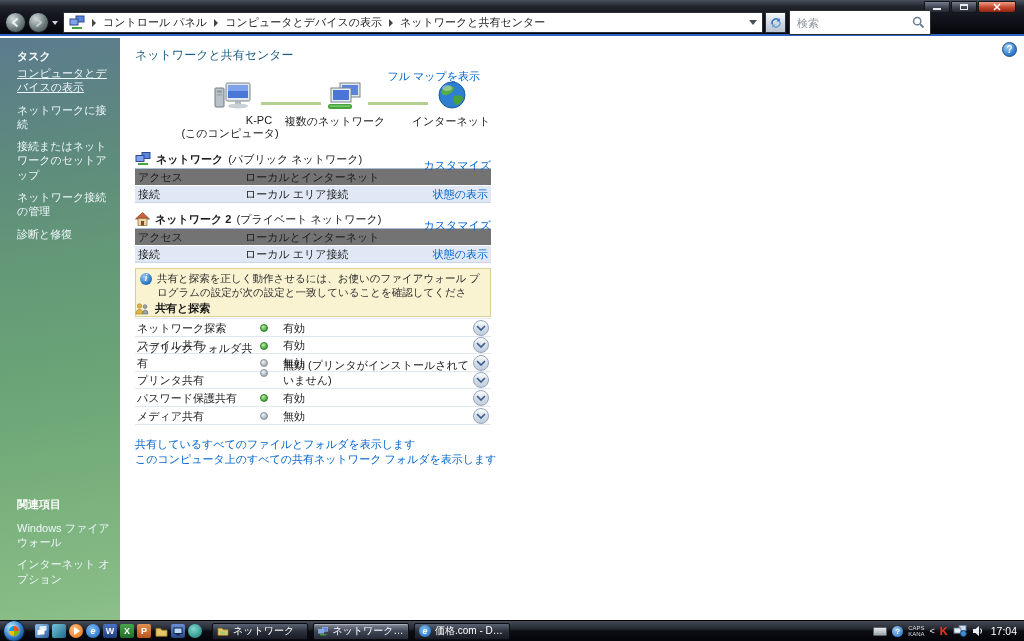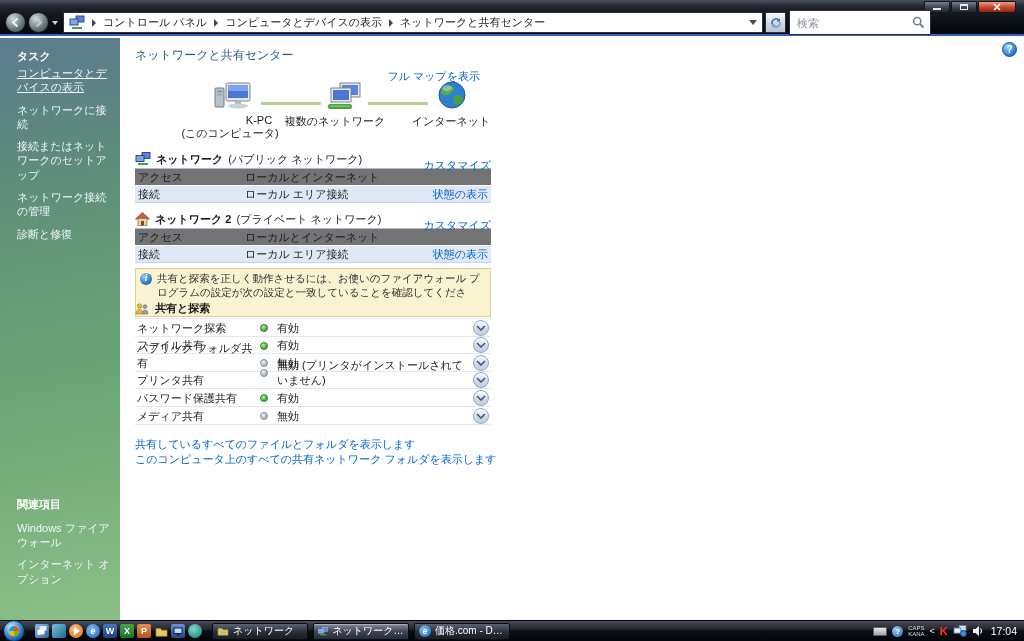--- a/index.html
+++ b/index.html
@@ -105,21 +105,21 @@
     background:radial-gradient(circle at 35% 30%,#9cc8f0,#2f7cc9 60%,#1a5699);
     color:#fff; font-size:9px; font-weight:bold; font-style:italic;
     display:flex; align-items:center; justify-content:center;
   }
 
   
   .sharing-header { position:absolute; left:15px; top:263px; display:flex; align-items:center; gap:6px; font-size:11px; font-weight:bold; color:#1a1a1a; }
   .sharing-table { position:absolute; left:15px; top:280px; width:356px; border-top:1px solid #e3e9f1; }
   .share-row { height:17.6px; display:flex; align-items:flex-end; border-bottom:1px solid #e0e7f0; padding:0 2px; }
   .share-label { width:123px; flex:0 0 auto; font-size:11px; color:#1a1a1a; }
-  .share-status { flex:1; display:flex; align-items:center; gap:9px; font-size:11px; color:#1a1a1a; }
+  .share-status { flex:1; display:flex; align-items:center; gap:15px; font-size:11px; color:#1a1a1a; }
   .dot { width:8px; height:8px; border-radius:50%; flex:0 0 auto; }
   .dot.on  { background:radial-gradient(circle at 35% 30%,#c2f19e,#41a83e 70%); border:1px solid #2c7a2c; }
   .dot.off { background:radial-gradient(circle at 35% 30%,#f0f3f5,#a8b1b9 70%); border:1px solid #868f98; }
   .chev-btn {
     width:16px; height:16px; border-radius:50%; flex:0 0 auto; cursor:pointer;
     background:linear-gradient(#ffffff,#d2dbe6 55%,#c2cedd);
     border:1px solid #93a5bd; display:flex; align-items:center; justify-content:center;
   }
   .footer-link { position:absolute; left:15px; font-size:11px; }
 

